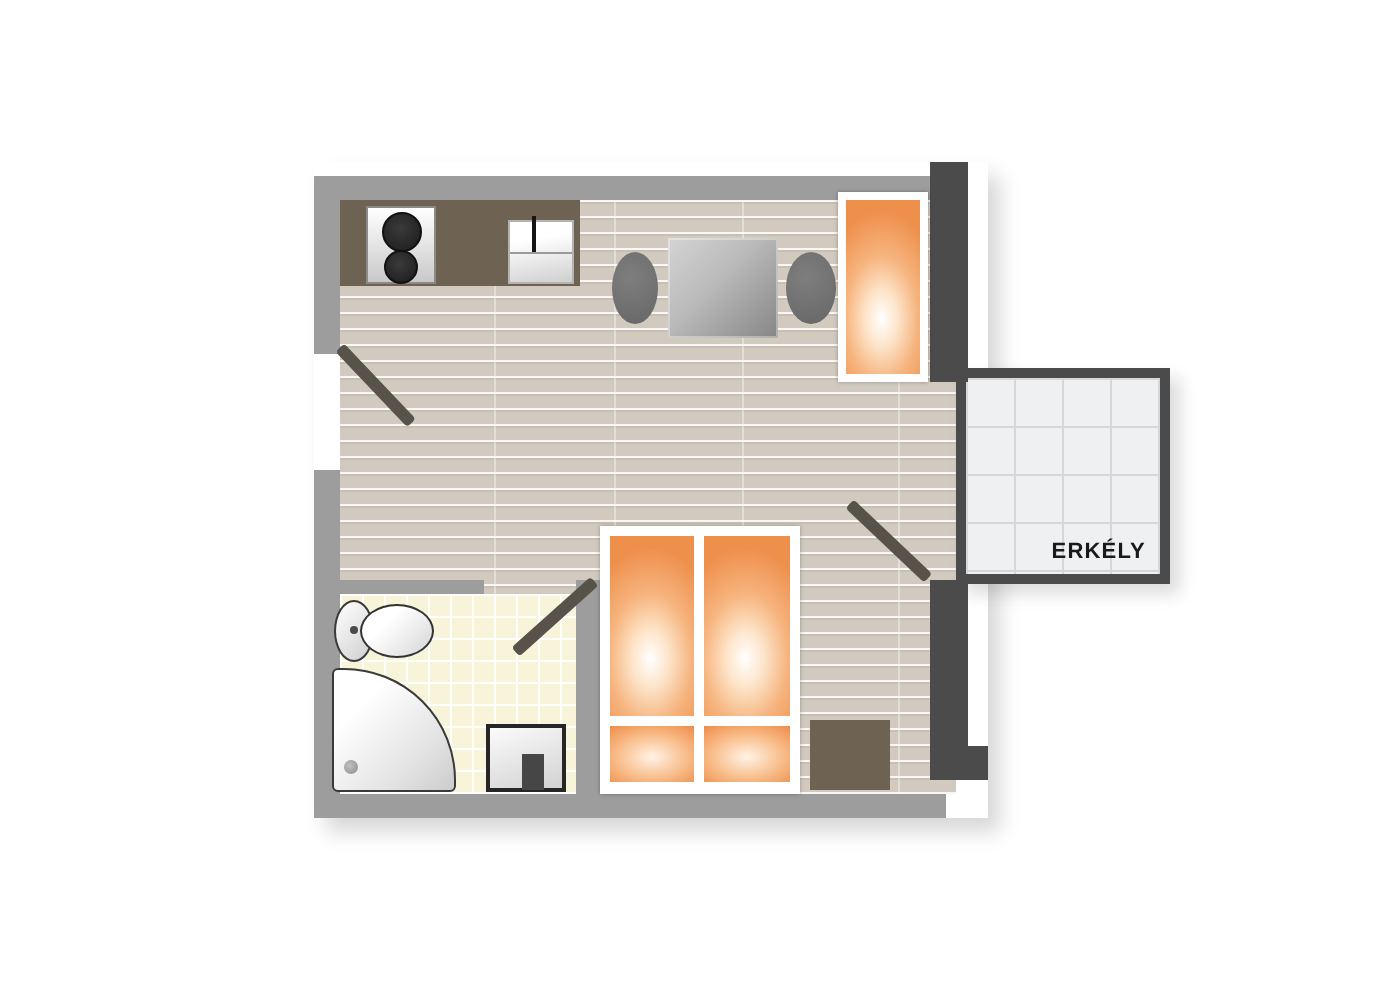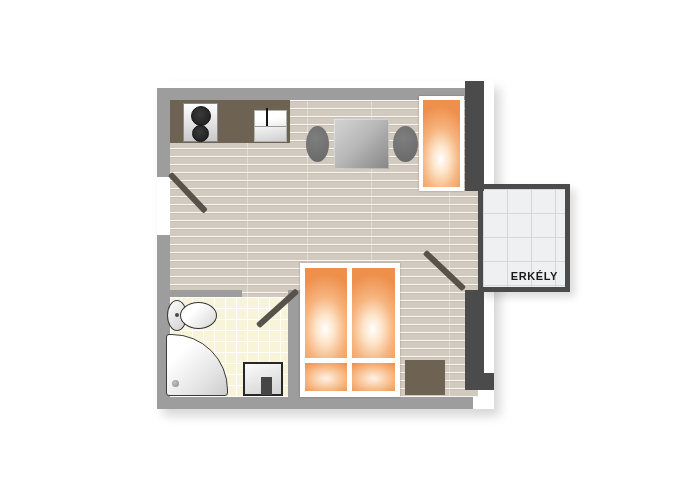--- a/index.html
+++ b/index.html
@@ -35,21 +35,21 @@
   .bath-wall-right{left:288px;top:290px;width:12px;height:107px;}
 
   
   .wall-dark{background:var(--c-wall-dark,#4b4b4b);}
   .pier-top-right{left:465px;top:81px;width:19px;height:110px;}
   .pier-bottom-right{left:465px;top:290px;width:19px;height:100px;}
   .pier-foot{left:484px;top:373px;width:10px;height:17px;}
 
   
   .balcony{
-    left:478px;top:184px;width:92px;height:108px;
+    left:478px;top:184px;width:107px;height:108px;
     border:5px solid var(--c-wall-dark,#4b4b4b);
     background-color:var(--c-balcony-tile,#eef0f1);
     background-image:
       repeating-linear-gradient(to right, var(--c-balcony-grid,#d5d7d9) 0 1px, transparent 1px 24px),
       repeating-linear-gradient(to bottom, var(--c-balcony-grid,#d5d7d9) 0 1px, transparent 1px 24px);
     box-shadow:5px 5px 8px rgba(0,0,0,.14);
   }
   .balcony-label{
     right:7px;bottom:5px;font-size:11px;font-weight:600;letter-spacing:.6px;
     color:var(--c-label,#1a1a1a);

